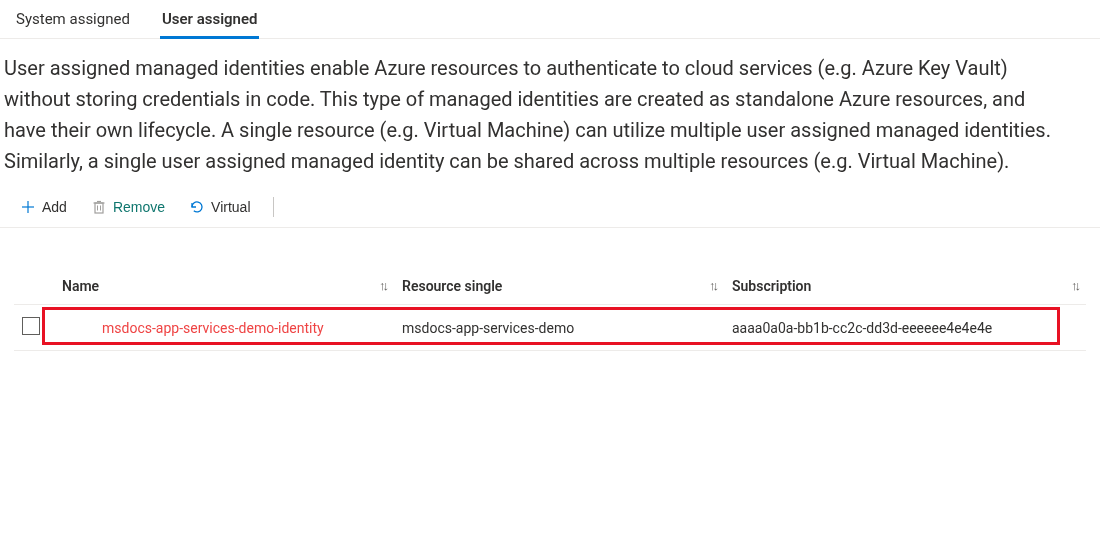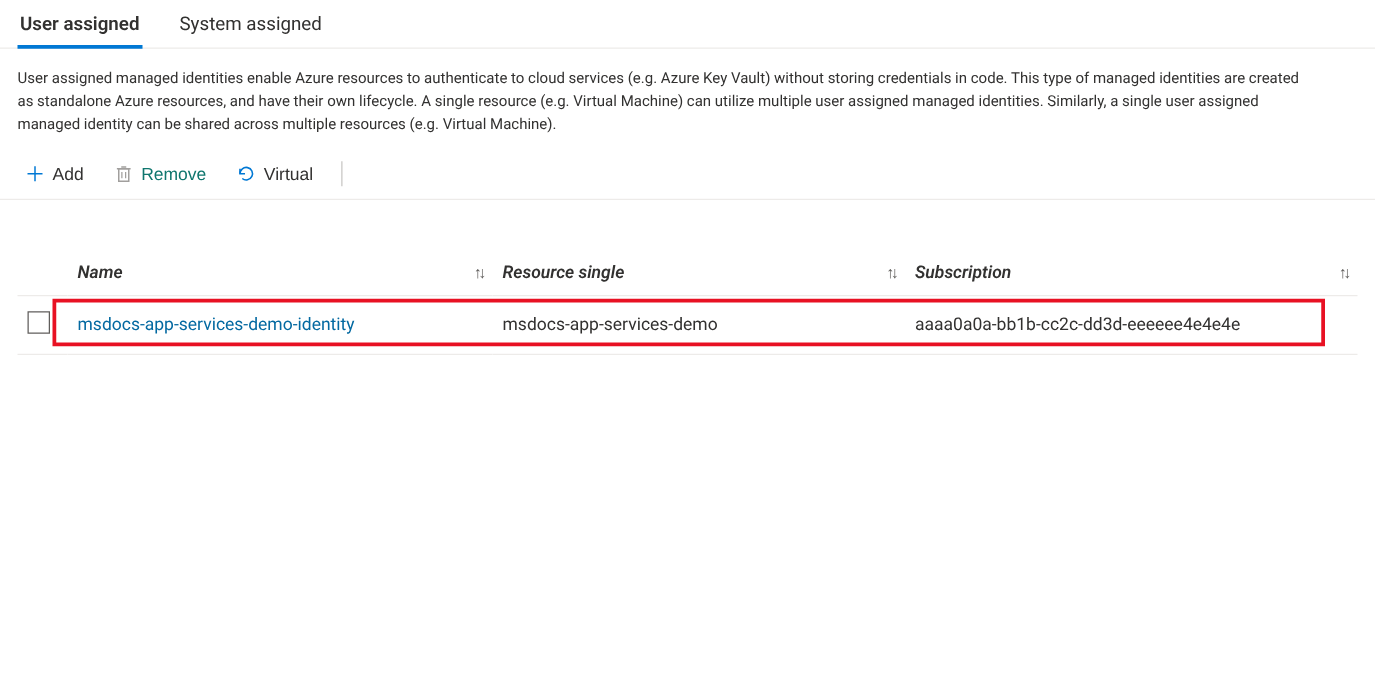--- a/index.html
+++ b/index.html
@@ -27,22 +27,22 @@
     font-weight: 600;
   }
   .tab.active::after {
     content: "";
     position: absolute;
     left: 0; right: 0; bottom: -1px;
     height: 3px;
     background: #0078d4;
   }
   .description {
-    padding: 14px 14px 0;
-    font-size: 12px;
+    padding: 14px 4px 0;
+    font-size: 20px;
     line-height: 1.55;
     color: #323130;
     max-width: 1060px;
   }
   .toolbar {
     display: flex;
     align-items: center;
     gap: 4px;
     padding: 18px 10px 8px;
     border-bottom: 1px solid #edebe9;
@@ -74,56 +74,55 @@
     width: 100%;
     border-collapse: collapse;
     font-size: 14px;
   }
   thead th {
     text-align: left;
     font-weight: 600;
     padding: 10px 8px;
     border-bottom: 1px solid #edebe9;
     position: relative;
-    font-style: italic;
   }
   .sort-icon {
     float: right;
     font-size: 13px;
     color: #605e5c;
     letter-spacing: -3px;
   }
   tbody td {
     padding: 12px 8px;
     border-bottom: 1px solid #edebe9;
     vertical-align: middle;
   }
   .chk {
     width: 18px; height: 18px;
     border: 1px solid #605e5c;
     display: inline-block;
   }
-  .link { color: #0369a1; cursor: pointer; }
+  .link { color: #ef4444; cursor: pointer; margin-left: 40px; }
   .col-check { width: 40px; }
   .col-name { width: 340px; }
   .col-rg { width: 330px; }
   .col-sub { width: auto; }
   .hl-box {
     position: absolute;
     border: 3px solid #e81123;
     pointer-events: none;
     z-index: 5;
   }
 </style>
 </head>
 <body>
 
 <div class="tabs">
+  <div class="tab">System assigned</div>
   <div class="tab active">User assigned</div>
-  <div class="tab">System assigned</div>
 </div>
 
 <div class="description">User assigned managed identities enable Azure resources to authenticate to cloud services (e.g. Azure Key Vault) without storing credentials in code. This type of managed identities are created as standalone Azure resources, and have their own lifecycle. A single resource (e.g. Virtual Machine) can utilize multiple user assigned managed identities. Similarly, a single user assigned managed identity can be shared across multiple resources (e.g. Virtual Machine).</div>
 
 <div class="toolbar">
   <button class="tool-btn add">
     <svg viewBox="0 0 16 16">
         <line x1="8" y1="2" x2="8" y2="14" stroke-width="1.2"></line>
         <line x1="2" y1="8" x2="14" y2="8" stroke-width="1.2"></line>
       </svg>

